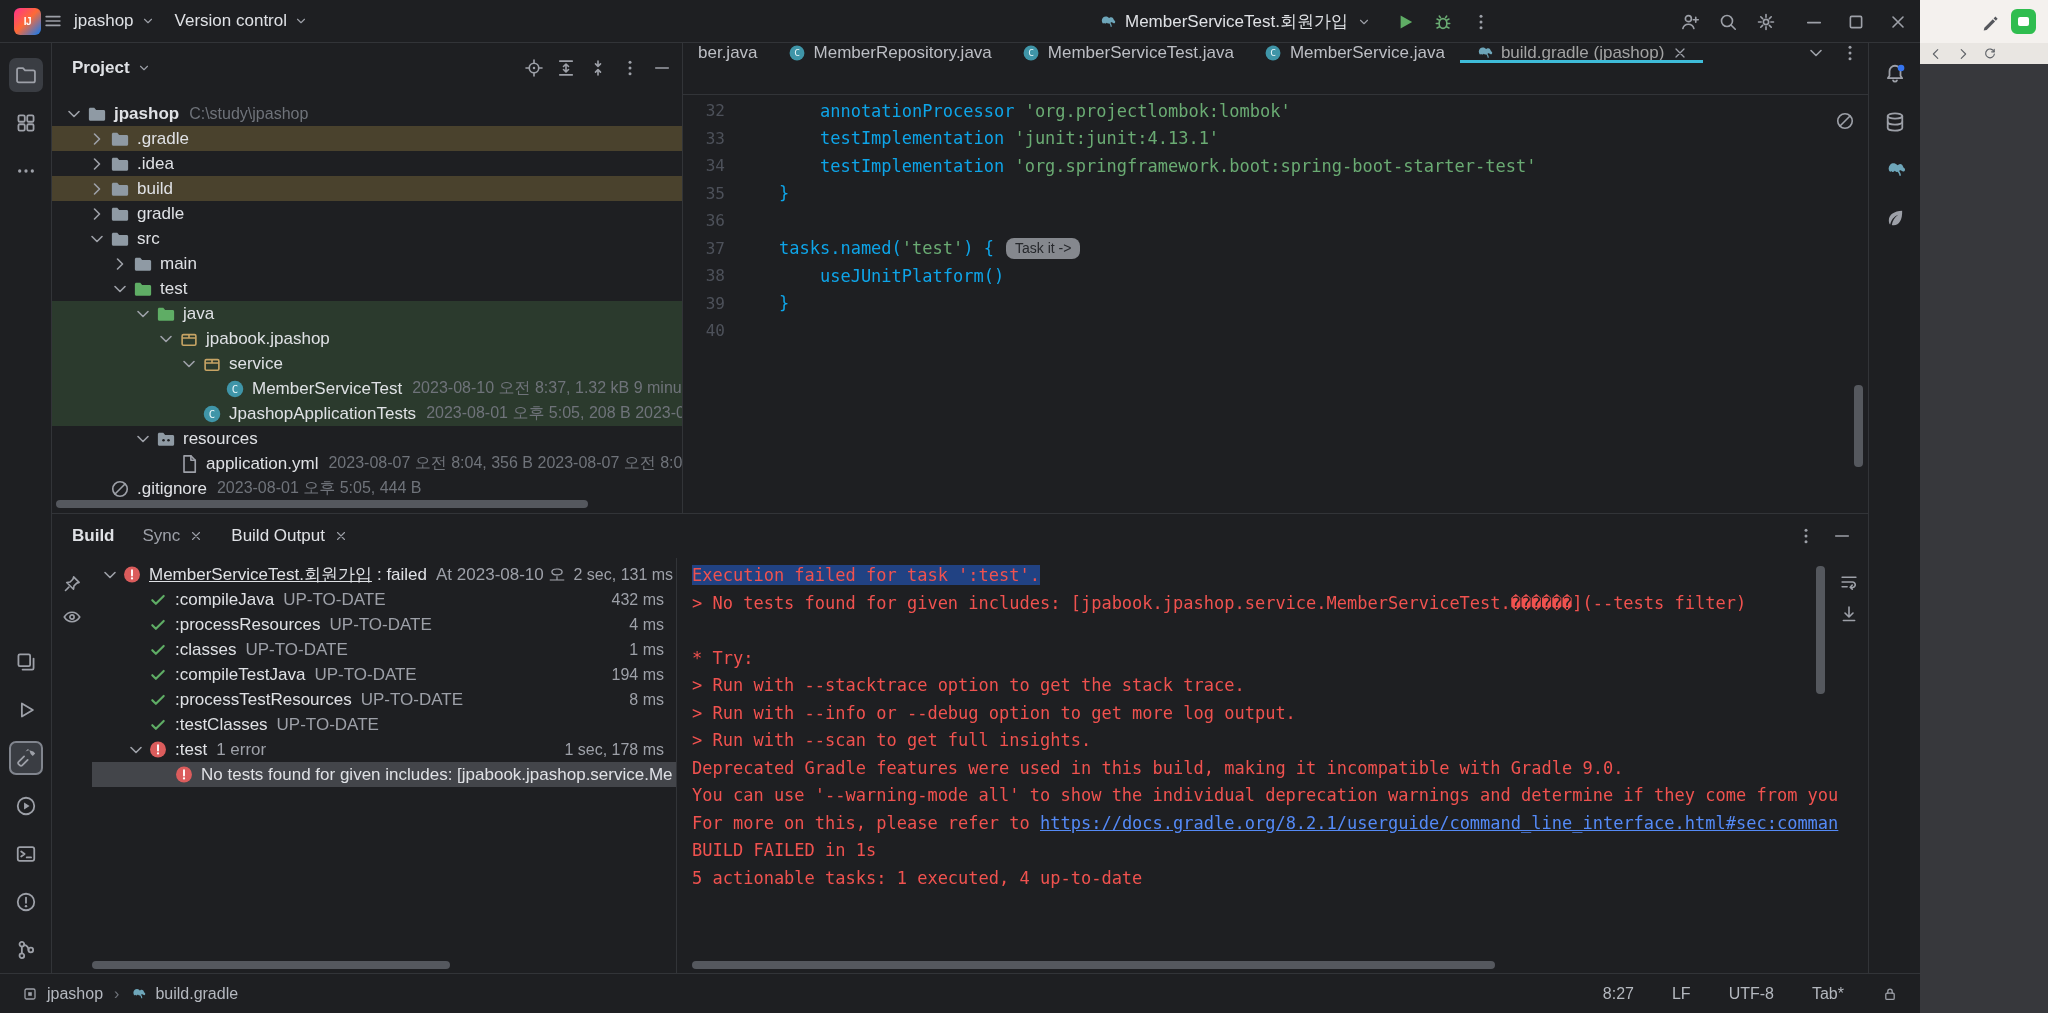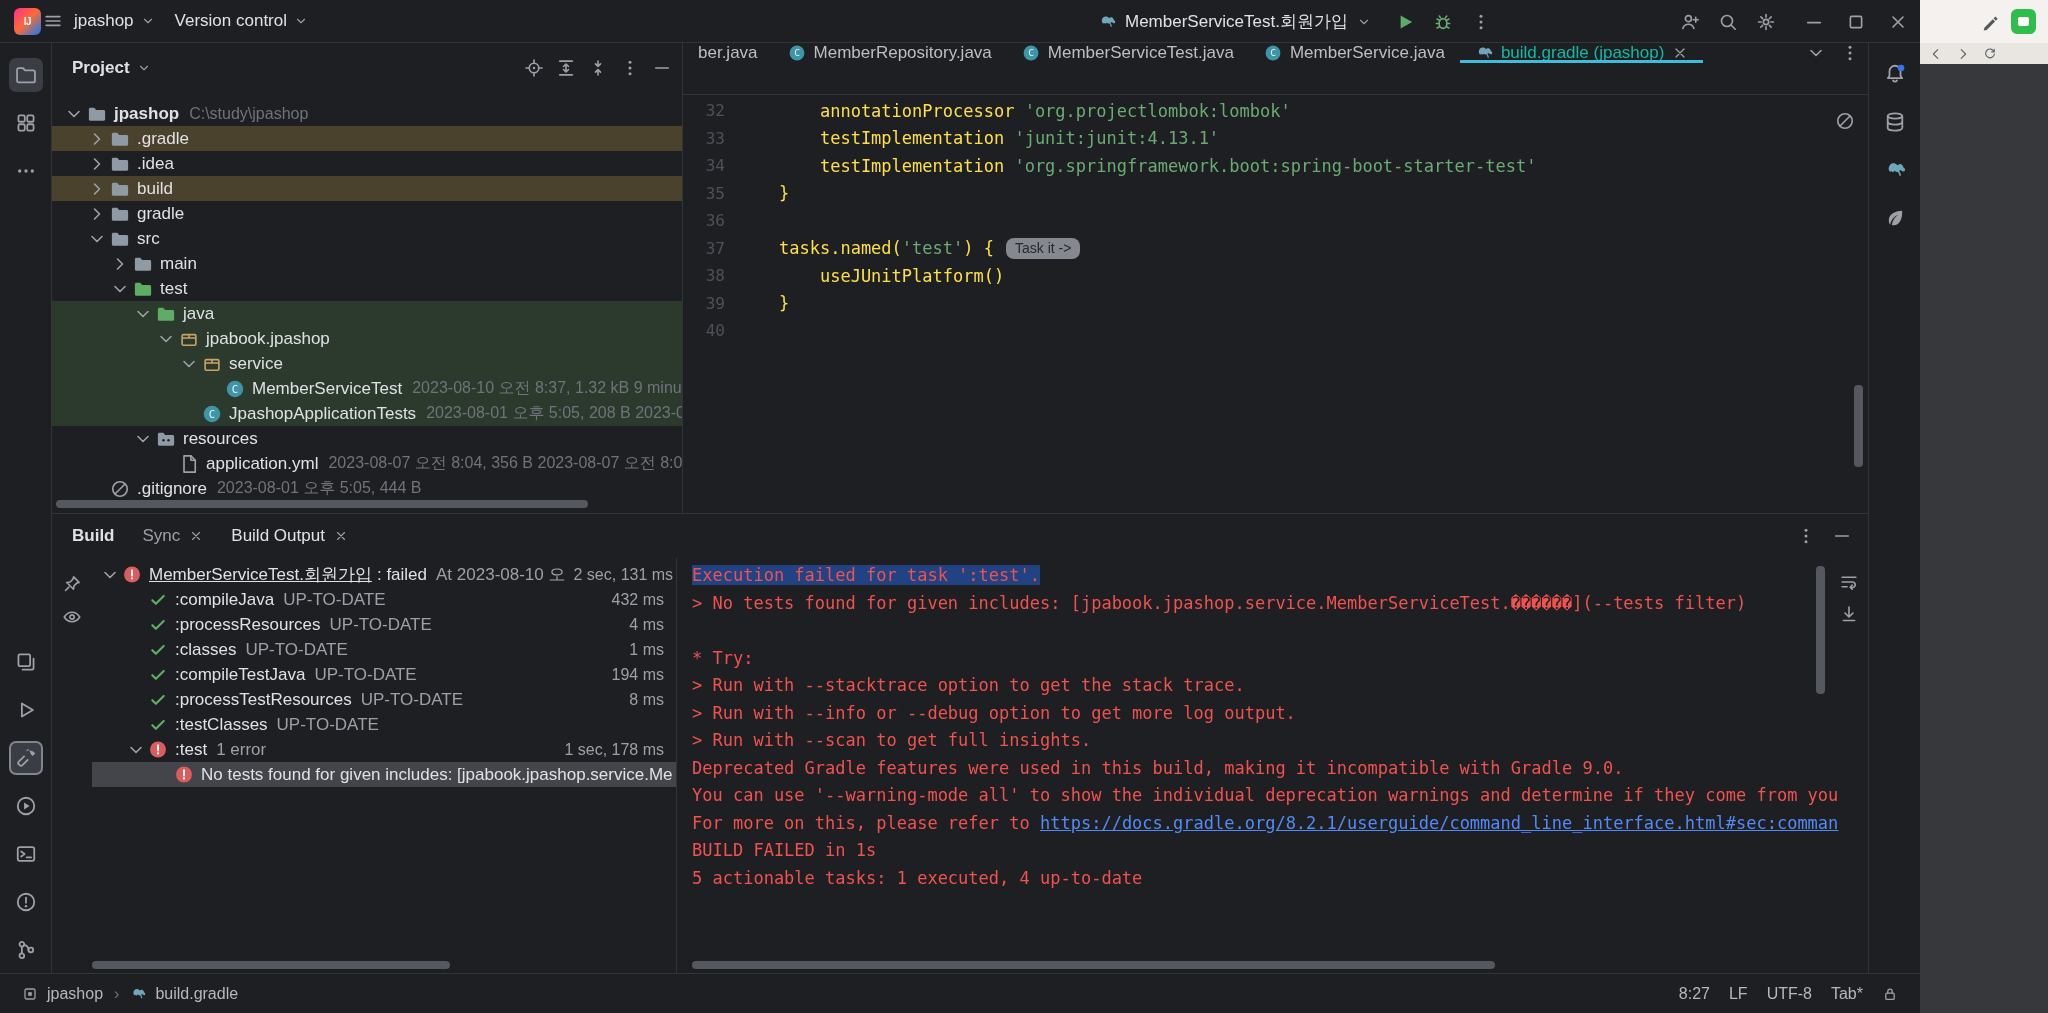--- a/index.html
+++ b/index.html
@@ -60,29 +60,29 @@
   .pt-detail{margin-left:10px;color:#6f737a;font-size:16px}
   .bg-green{background:var(--row-green)}
   .bg-brown{background:var(--row-brown)}
   .pp-hscroll{position:absolute;left:4px;bottom:5px;height:8px;width:620px}
   .pp-hscroll .thumb{width:532px;height:8px;background:#55585e;border-radius:4px}
 
   
   .editor{flex:1;position:relative;display:flex;flex-direction:column;min-width:0;overflow:hidden}
   .tabs{height:52px;flex:none;display:flex;align-items:flex-start;border-bottom:1px solid #323438;padding-right:8px;overflow:hidden}
   .tab{display:flex;align-items:center;gap:8px;padding:0 15px;color:#bcbec4;position:relative;white-space:nowrap}
-  .tab.active{color:#14b8a6}
+  .tab.active{color:#a3a3a3}
   .tab.active::after{content:"";position:absolute;left:0;right:0;bottom:0;height:3px;background:var(--tab-accent)}
   .tabs-extra{margin-left:auto;display:flex;align-items:center;gap:14px}
   .editor-body{flex:1;position:relative;overflow:hidden;padding-top:2px}
   .code-line{display:flex;height:27.5px;align-items:center;font-family:"DejaVu Sans Mono","Liberation Mono",monospace;font-size:17px}
   .lnum{width:56px;text-align:right;padding-right:14px;color:#4d515a;flex:none;font-size:16px}
   .ltext{white-space:pre}
   .ltext-wrap{padding-left:40px;display:flex;align-items:center}
-  .tk-p{color:#fde047}
+  .tk-p{color:#0ea5e9}
   .tk-s{color:var(--string-green)}
   .inlay{display:inline-block;background:var(--chip-gray);color:#26282c;border-radius:8px;padding:1px 9px;margin-left:12px;font-size:14px;font-family:"Liberation Sans",sans-serif;line-height:19px}
   .ed-widget{position:absolute;top:16px;right:13px}
   .ed-vthumb{position:absolute;right:5px;top:290px;width:9px;height:82px;background:#55585e;border-radius:4px}
 
   
   .build-panel{height:460px;flex:none;border-top:1px solid #323438;position:relative;display:flex;flex-direction:column;overflow:hidden}
   .bp-header{height:44px;flex:none;display:flex;align-items:center;padding:0 16px 0 20px;gap:28px}
   .bp-title{font-weight:bold}
   .bp-tab{display:flex;align-items:center;gap:9px;color:#9da0a8}
@@ -107,21 +107,21 @@
   .console-side{position:absolute;top:14px;right:9px;display:flex;flex-direction:column;gap:12px}
   .console-vthumb{position:absolute;right:43px;top:8px;width:9px;height:128px;background:#55585e;border-radius:4px}
   .bp-scroll{position:absolute;bottom:4px;height:8px;background:#55585e;border-radius:4px}
   .bp-scroll.left{left:40px;width:358px}
   .bp-scroll.right{left:640px;width:803px}
 
   
   .statusbar{position:absolute;left:0;bottom:0;width:1920px;height:40px;display:flex;align-items:center;border-top:1px solid #323438;padding:0 22px;background:#1e1f22;color:#b4b8bf;font-size:16px;z-index:5}
   .sb-left{display:flex;align-items:center;gap:9px;white-space:nowrap}
   .sb-sep{color:#6f737a;padding:0 2px}
-  .sb-right{margin-left:auto;display:flex;align-items:center;gap:19px}
+  .sb-right{margin-left:auto;display:flex;align-items:center;gap:38px}
   .sb-item{white-space:nowrap}
 </style>
 </head>
 <body>
 
 <div class="app">
 
   <header class="titlebar">
     <div class="logo">IJ</div>
     <span class="icon">

